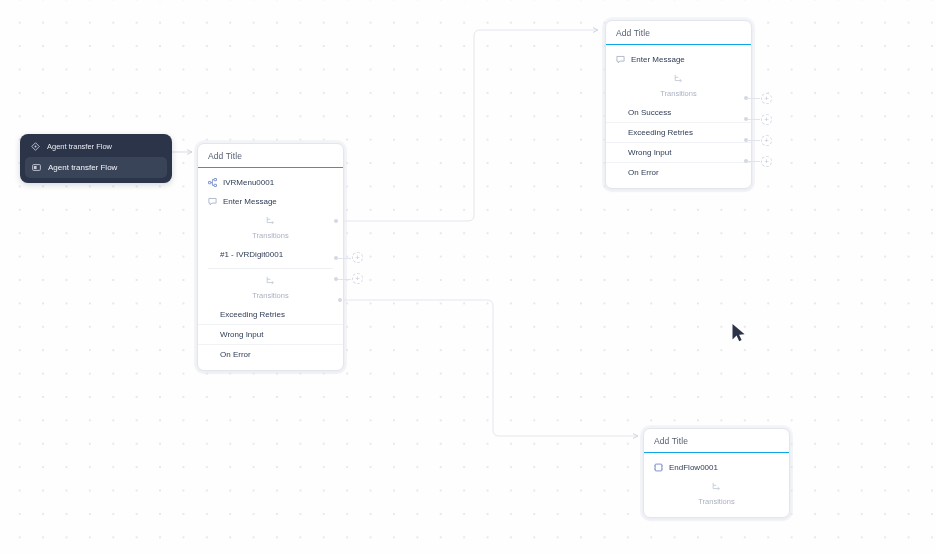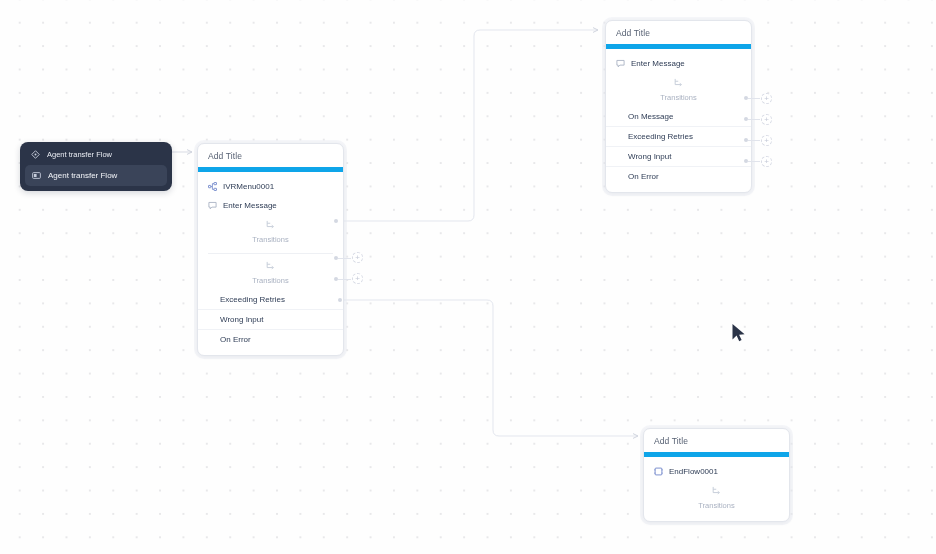--- a/index.html
+++ b/index.html
@@ -38,21 +38,21 @@
     background: #ffffff;
     border: 1px solid #e3e6ec;
     border-radius: 7px;
     box-shadow: 0 1px 4px rgba(40,50,80,.07), 0 0 0 3px rgba(235,238,245,.45);
     box-sizing: border-box;
   }
   .node-header {
     font-size: 8.5px;
     color: #566072;
     padding: 7px 10px 6px 10px;
-    border-bottom: 5px solid #0ea5e9;
+    border-bottom: 1px solid #0ea5e9;
     letter-spacing: .1px;
   }
   .node-body { padding: 5px 0 6px 0; }
 
   .row {
     display: flex;
     align-items: center;
     gap: 6px;
     padding: 5px 10px;
     font-size: 8px;
@@ -161,21 +161,21 @@
       </marker>
     </defs>
 
     <path d="M172,152 L192,152" fill="none" stroke="#d8dbe4" stroke-width="1" marker-end="url(#arrow)"></path>
 
     <path d="M336,221 L468,221 Q474,221 474,215 L474,36 Q474,30 480,30 L598,30" fill="none" stroke="#e3e6ee" stroke-width="1" marker-end="url(#arrow)"></path>
 
     <path d="M340,300 L487,300 Q493,300 493,306 L493,430 Q493,436 499,436 L638,436" fill="none" stroke="#e3e6ee" stroke-width="1" marker-end="url(#arrow)"></path>
   </svg>
 
-  <div class="node-dark" style="left:20px; top:142px; width:152px;">
+  <div class="node-dark" style="left:20px; top:134px; width:152px;">
     <div class="dark-head">
       <span class="ico">
         <svg width="9" height="9" viewBox="0 0 10 10">
           <path d="M5 0.8 L9.2 5 L5 9.2 L0.8 5 Z" fill="none" stroke="currentColor" stroke-width="1"></path>
           <circle cx="5" cy="5" r="1.1" fill="currentColor"></circle>
         </svg>
       </span>
       <span>Agent transfer Flow</span>
     </div>
     <div class="dark-item">
@@ -218,20 +218,23 @@
         <span class="ico">
           <svg width="9" height="9" viewBox="0 0 10 10">
             <path d="M1.3 1 v6.3 h6.2" fill="none" stroke="#c2c9d6" stroke-width="1"></path>
             <path d="M6.4 5.9 L8.3 7.3 L6.4 8.7" fill="none" stroke="#c2c9d6" stroke-width="1"></path>
             <path d="M1.3 3.6 h3.4" fill="none" stroke="#c2c9d6" stroke-width="1"></path>
           </svg>
         </span>
         <span class="lbl">Transitions</span>
       </div>
 
+      <div class="row indent">
+        <span class="lbl">#1 - IVRDigit0001</span>
+      </div>
       <div class="hrule"></div>
 
       <div class="row muted">
         <span class="ico">
           <svg width="9" height="9" viewBox="0 0 10 10">
             <path d="M1.3 1 v6.3 h6.2" fill="none" stroke="#c2c9d6" stroke-width="1"></path>
             <path d="M6.4 5.9 L8.3 7.3 L6.4 8.7" fill="none" stroke="#c2c9d6" stroke-width="1"></path>
             <path d="M1.3 3.6 h3.4" fill="none" stroke="#c2c9d6" stroke-width="1"></path>
           </svg>
         </span>
@@ -280,21 +283,21 @@
           <svg width="9" height="9" viewBox="0 0 10 10">
             <path d="M1.3 1 v6.3 h6.2" fill="none" stroke="#c2c9d6" stroke-width="1"></path>
             <path d="M6.4 5.9 L8.3 7.3 L6.4 8.7" fill="none" stroke="#c2c9d6" stroke-width="1"></path>
             <path d="M1.3 3.6 h3.4" fill="none" stroke="#c2c9d6" stroke-width="1"></path>
           </svg>
         </span>
         <span class="lbl">Transitions</span>
       </div>
 
       <div class="row indent">
-        <span class="lbl">On Message</span>
+        <span class="lbl">On Success</span>
       </div>
       <div class="row indent sep">
         <span class="lbl">Exceeding Retries</span>
       </div>
       <div class="row indent sep">
         <span class="lbl">Wrong Input</span>
       </div>
       <div class="row indent sep">
         <span class="lbl">On Error</span>
       </div>

